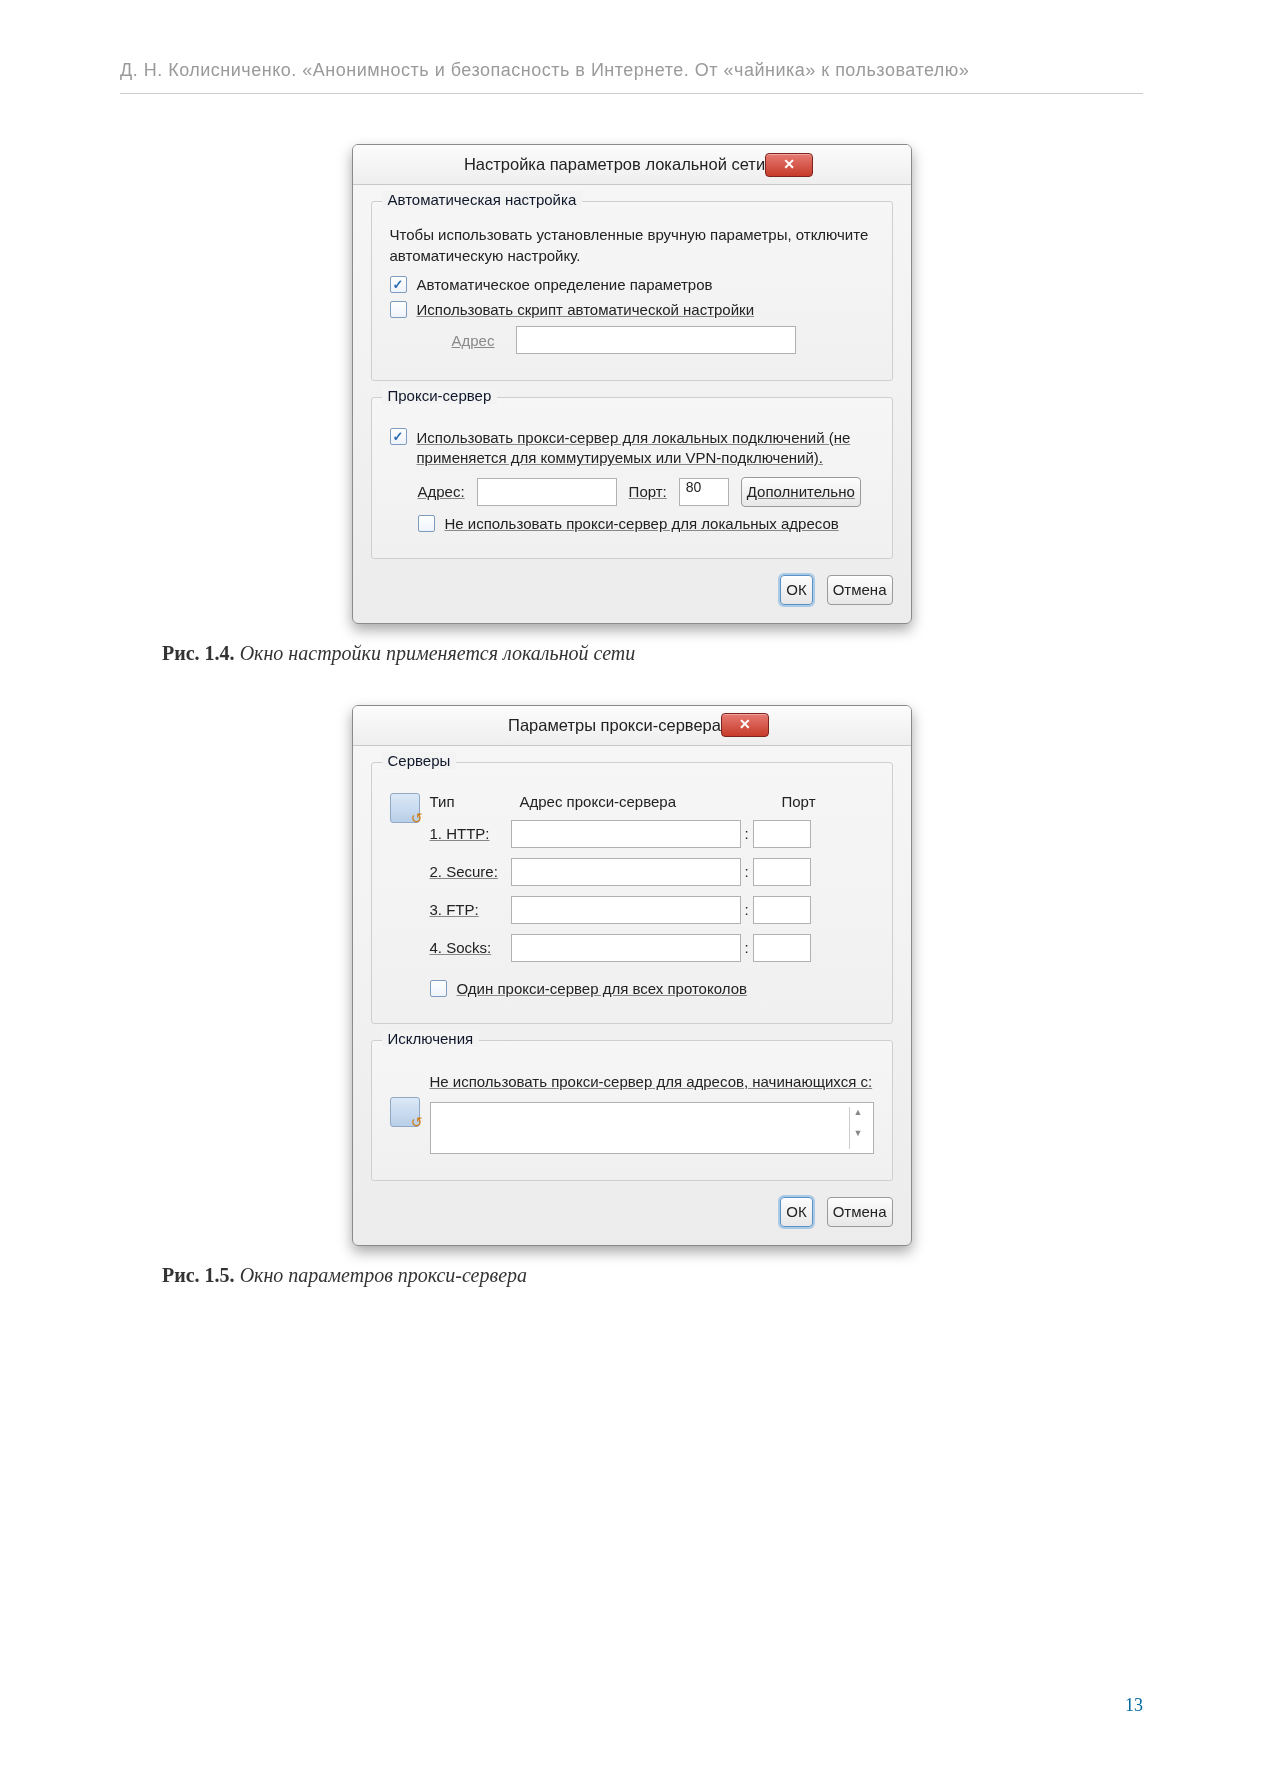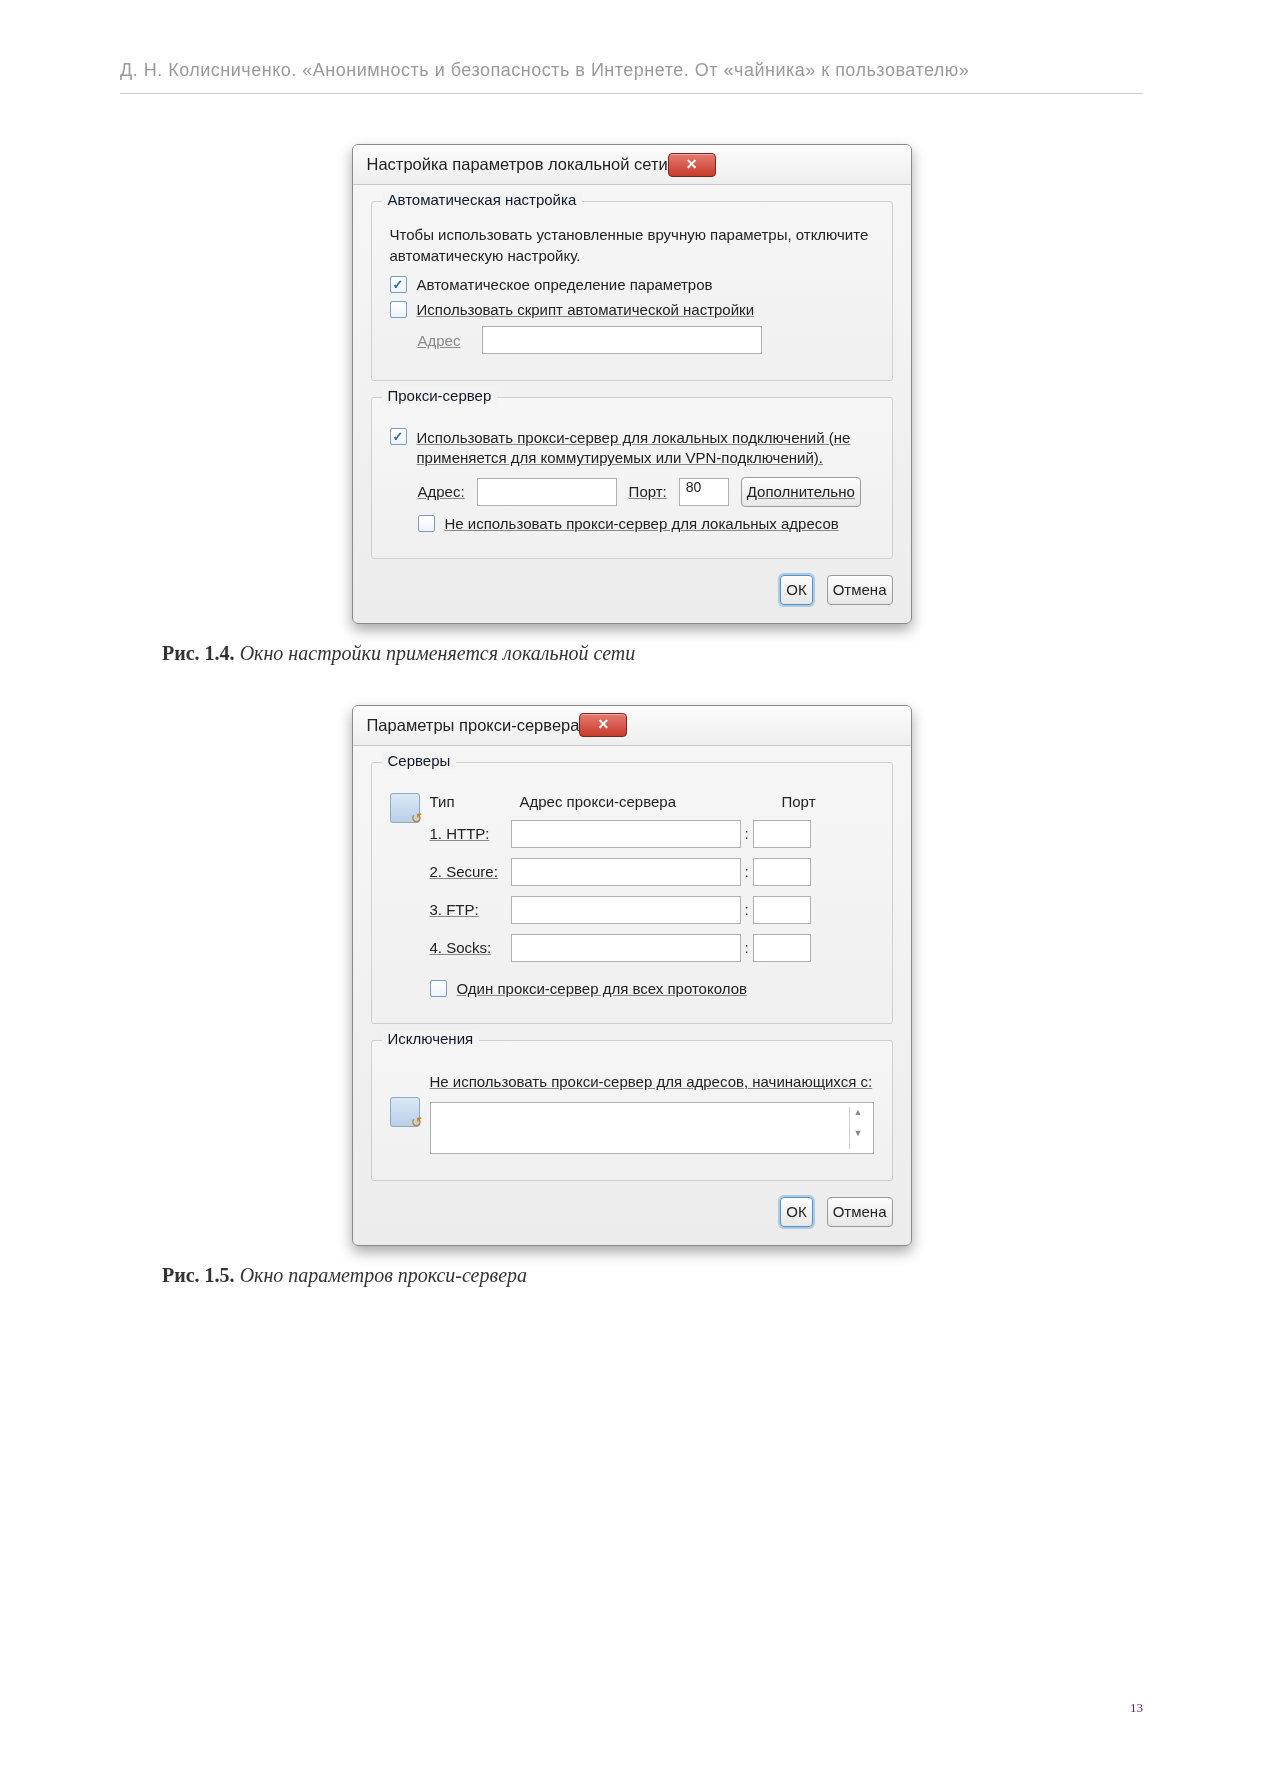--- a/index.html
+++ b/index.html
@@ -40,21 +40,21 @@
     text-align: left;
     background: linear-gradient(#f7f7f7, #ececec);
     border: 1px solid #8a8a8a;
     border-radius: 6px;
     box-shadow: 0 6px 14px rgba(0,0,0,.35);
     overflow: hidden;
   }
   .win7 .titlebar {
     display: flex;
     align-items: center;
-    justify-content: flex-start;
+    justify-content: center;
     height: 40px;
     padding: 0 0 0 14px;
     background: linear-gradient(#fcfcfc, #eeeeee);
     border-bottom: 1px solid #c8c8c8;
     font-size: 16.5px;
     color: #222;
   }
   .close-btn {
     width: 48px; height: 24px;
     background: linear-gradient(#e67a72, #c63b2a);
@@ -82,21 +82,21 @@
     position: absolute;
     top: -11px; left: 10px;
     background: #f3f3f3;
     padding: 0 6px;
     font-size: 15px;
     color: #0f172a;
   }
   .row { display:flex; align-items:center; gap:10px; margin:8px 0; flex-wrap:wrap; }
   .indent { margin-left: 28px; }
   .label-line { margin: 0 0 10px 0; line-height: 1.4; }
-  .dimmed { color:#8a8a8a; }
+  .dimmed { color:#8a8a8a;margin-left:34px; }
   .underline { text-decoration: underline; text-decoration-color:#888; }
 
   .checkbox {
     width: 17px; height: 17px;
     border: 1px solid #7d9bbd;
     background: linear-gradient(#fff,#eef3fb);
     border-radius: 2px;
     display:inline-flex; align-items:center; justify-content:center;
     font-size: 13px; color:#2e6fb4;
     flex: 0 0 auto;
@@ -155,21 +155,21 @@
     display:flex; align-items:stretch;
   }
   .textarea .ta-inner { flex:1; }
   .spin { width:18px; display:flex; flex-direction:column; border-left:1px solid #ccc;}
   .spin span{flex:1; font-size:9px; text-align:center; color:#888;}
 
   .page-number {
     position: absolute;
     bottom: 60px; right: 120px;
     font-family: Georgia, serif;
-    font-size: 13px; color:#701a75;
+    font-size: 18px; color:#0369a1;
   }
 </style>
 </head>
 <body>
 
 <div class="page">
 
   <div class="page-header">Д.  Н.  Колисниченко.  «Анонимность и безопасность в Интернете. От «чайника» к пользователю»</div>
 
   <div class="figure-wrap">

